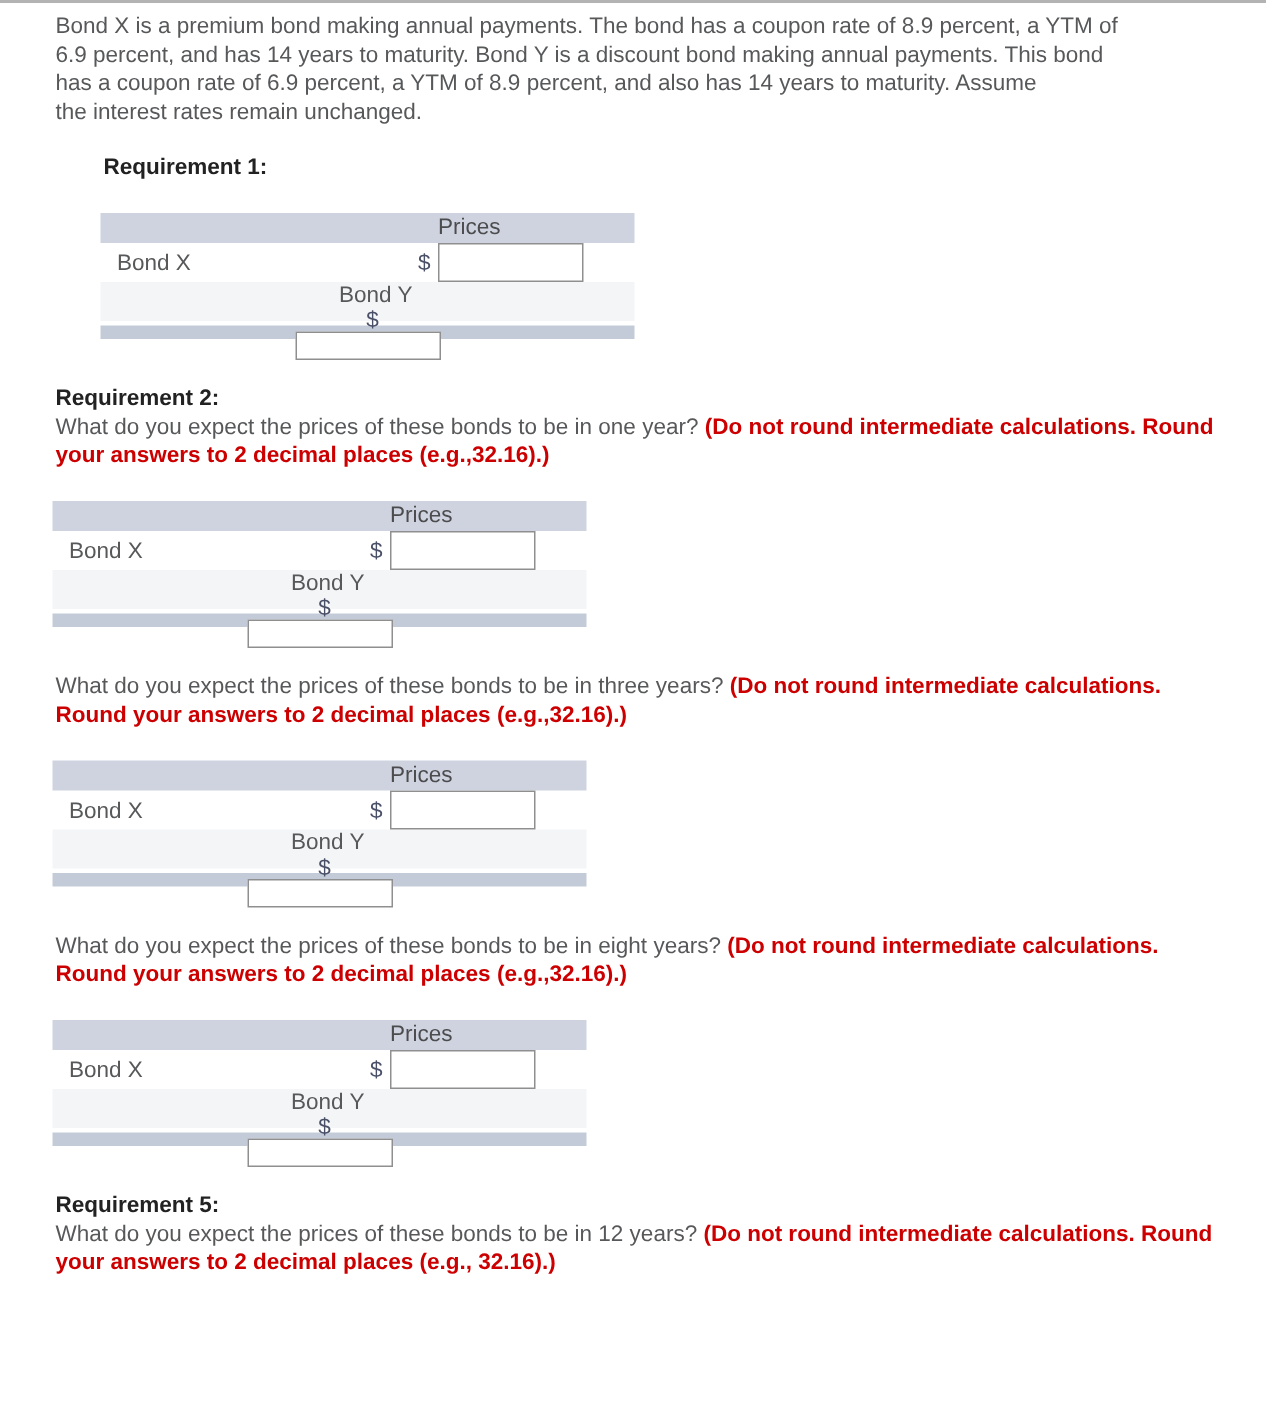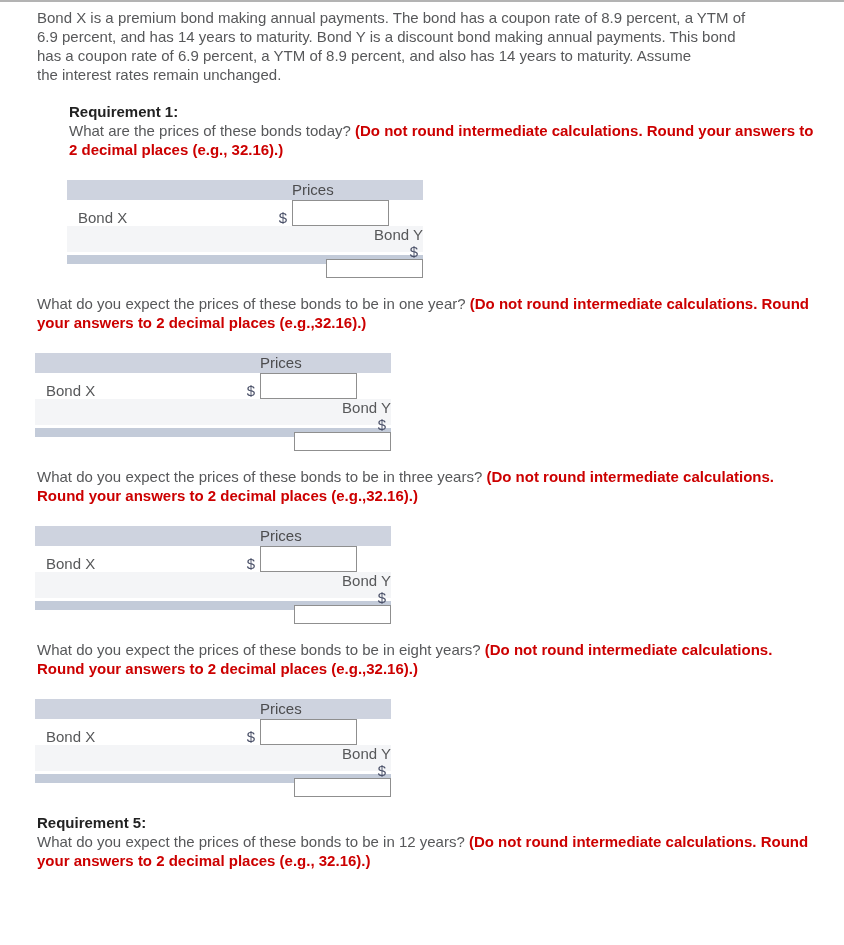--- a/index.html
+++ b/index.html
@@ -66,21 +66,21 @@
   .th-spacer { width: 225px; }
   .th-label {
     width: 97px;
     text-align: left;
     color: var(--prices_color);
     line-height: 20px;
   }
   .th-fill { width: 34px; }
   .trow {
     display: flex;
-    align-items: flex-end;
+    align-items: center;
     height: 26px;
   }
   .trow.alt { background: var(--row_alt_bg); flex-direction: column; }
   .rlabel {
     flex: 1;
     padding-left: 11px;
   }
   .dollar {
     width: 20px;
     text-align: right;
@@ -112,45 +112,44 @@
 
 <div class="page">
 
   <p class="intro">Bond X is a premium bond making annual payments. The bond has a coupon rate of 8.9 percent, a YTM of
 6.9 percent, and has 14 years to maturity. Bond Y is a discount bond making annual payments. This bond
 has a coupon rate of 6.9 percent, a YTM of 8.9 percent, and also has 14 years to maturity. Assume
 the interest rates remain unchanged.</p>
 
   <section class="req first">
     <div class="req-heading">Requirement 1:</div>
-    <p class="req-question"><span>What are the prices of these bonds today?</span>
-      <span class="red-note">(Do not round intermediate calculations. Round your answers to 2 decimal places (e.g., 32.16).)</span></p>
-    <div class="btable">
-      <div class="thead">
-        <div class="th-spacer"></div>
-        <div class="th-label">Prices</div>
-        <div class="th-fill"></div>
-      </div>
-      <div class="trow">
-        <span class="rlabel">Bond X</span>
-        <span class="dollar">$</span>
-        <input class="price-input" type="text" value="" style="">
-        <span class="rfill"></span>
-      </div>
-      <div class="trow alt">
-        <span class="rlabel">Bond Y</span>
-        <span class="dollar">$</span>
-        <input class="price-input" type="text" value="" style="">
-        <span class="rfill"></span>
-      </div>
-    </div>
-    <div class="footer-bar"></div>
-  </section>
-
-  <section class="req">
+    <div class="btable">
+      <div class="thead">
+        <div class="th-spacer"></div>
+        <div class="th-label">Prices</div>
+        <div class="th-fill"></div>
+      </div>
+      <div class="trow">
+        <span class="rlabel">Bond X</span>
+        <span class="dollar">$</span>
+        <input class="price-input" type="text" value="" style="">
+        <span class="rfill"></span>
+      </div>
+      <div class="trow alt">
+        <span class="rlabel">Bond Y</span>
+        <span class="dollar">$</span>
+        <input class="price-input" type="text" value="" style="">
+        <span class="rfill"></span>
+      </div>
+    </div>
+    <div class="footer-bar"></div>
+  </section>
+
+  <section class="req">
+    <div class="req-heading">Requirement 2:</div>
     <p class="req-question"><span>What do you expect the prices of these bonds to be in one year?</span>
       <span class="red-note">(Do not round intermediate calculations. Round your answers to 2 decimal places (e.g.,32.16).)</span></p>
     <div class="btable">
       <div class="thead">
         <div class="th-spacer"></div>
         <div class="th-label">Prices</div>
         <div class="th-fill"></div>
       </div>
       <div class="trow">
         <span class="rlabel">Bond X</span>

